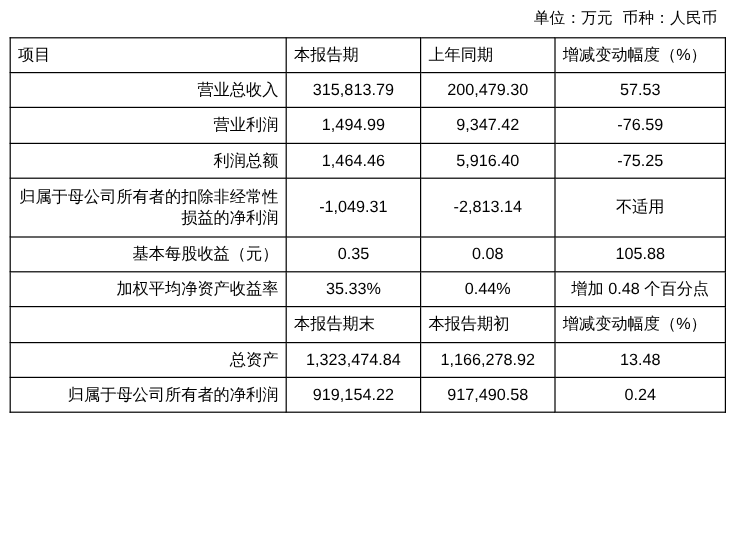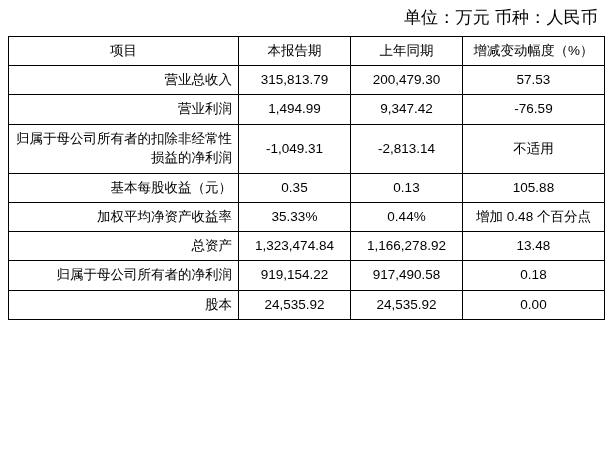--- a/index.html
+++ b/index.html
@@ -16,44 +16,44 @@
   }
   .page {
     position: relative;
     width: 612px;
     height: 466px;
     box-sizing: border-box;
     padding: 0 8px;
   }
   .unit-line {
     text-align: right;
-    font-size: 17px;
+    font-size: 13px;
     padding: 6px 6px 7px 0;
     letter-spacing: 0.2px;
     white-space: nowrap;
+    font-family: Liberation Mono, monospace;
   }
   table.fin {
     border-collapse: collapse;
     width: 596px;
     table-layout: fixed;
     font-size: 13.5px;
   }
   table.fin td {
     border: 1px solid #000000;
     padding: 5px 6px;
     vertical-align: middle;
     line-height: 1.35;
   }
   .col-item { width: 230px; }
   .col-a { width: 112px; }
   .col-b { width: 112px; }
   .col-c { width: 142px; }
 
   .hdr {
-    text-align: center;
   }
   .label {
     text-align: right;
     padding-left: 7px;
   }
   .num {
     text-align: center;
     padding-right: 12px;
   }
   .ctr {
@@ -94,61 +94,67 @@
         <td class="num">57.53</td>
       </tr>
 
       <tr>
         <td class="label">营业利润</td>
         <td class="num">1,494.99</td>
         <td class="num">9,347.42</td>
         <td class="num">-76.59</td>
       </tr>
 
+      <tr>
+        <td class="label">利润总额</td>
+        <td class="num">1,464.46</td>
+        <td class="num">5,916.40</td>
+        <td class="num">-75.25</td>
+      </tr>
 
 
       <tr>
         <td class="label tall">归属于母公司所有者的扣除非经常性损益的净利润</td>
         <td class="num">-1,049.31</td>
         <td class="num">-2,813.14</td>
         <td class="ctr">不适用</td>
       </tr>
 
       <tr>
         <td class="label">基本每股收益（元）</td>
         <td class="num">0.35</td>
-        <td class="num">0.13</td>
+        <td class="num">0.08</td>
         <td class="num">105.88</td>
       </tr>
 
       <tr>
         <td class="label">加权平均净资产收益率</td>
         <td class="num">35.33%</td>
         <td class="num">0.44%</td>
         <td class="ctr">增加 0.48 个百分点</td>
       </tr>
 
+      <tr>
+        <td class="hdr"></td>
+        <td class="hdr">本报告期末</td>
+        <td class="hdr">本报告期初</td>
+        <td class="hdr">增减变动幅度（%）</td>
+      </tr>
 
       <tr>
         <td class="label">总资产</td>
         <td class="num">1,323,474.84</td>
         <td class="num">1,166,278.92</td>
         <td class="num">13.48</td>
       </tr>
 
       <tr>
         <td class="label">归属于母公司所有者的净利润</td>
         <td class="num">919,154.22</td>
         <td class="num">917,490.58</td>
-        <td class="num">0.18</td>
+        <td class="num">0.24</td>
       </tr>
 
-      <tr>
-        <td class="label">股本</td>
-        <td class="num">24,535.92</td>
-        <td class="num">24,535.92</td>
-        <td class="num">0.00</td>
-      </tr>
 
 
     </tbody>
   </table>
 </div>
 
 </body></html>

